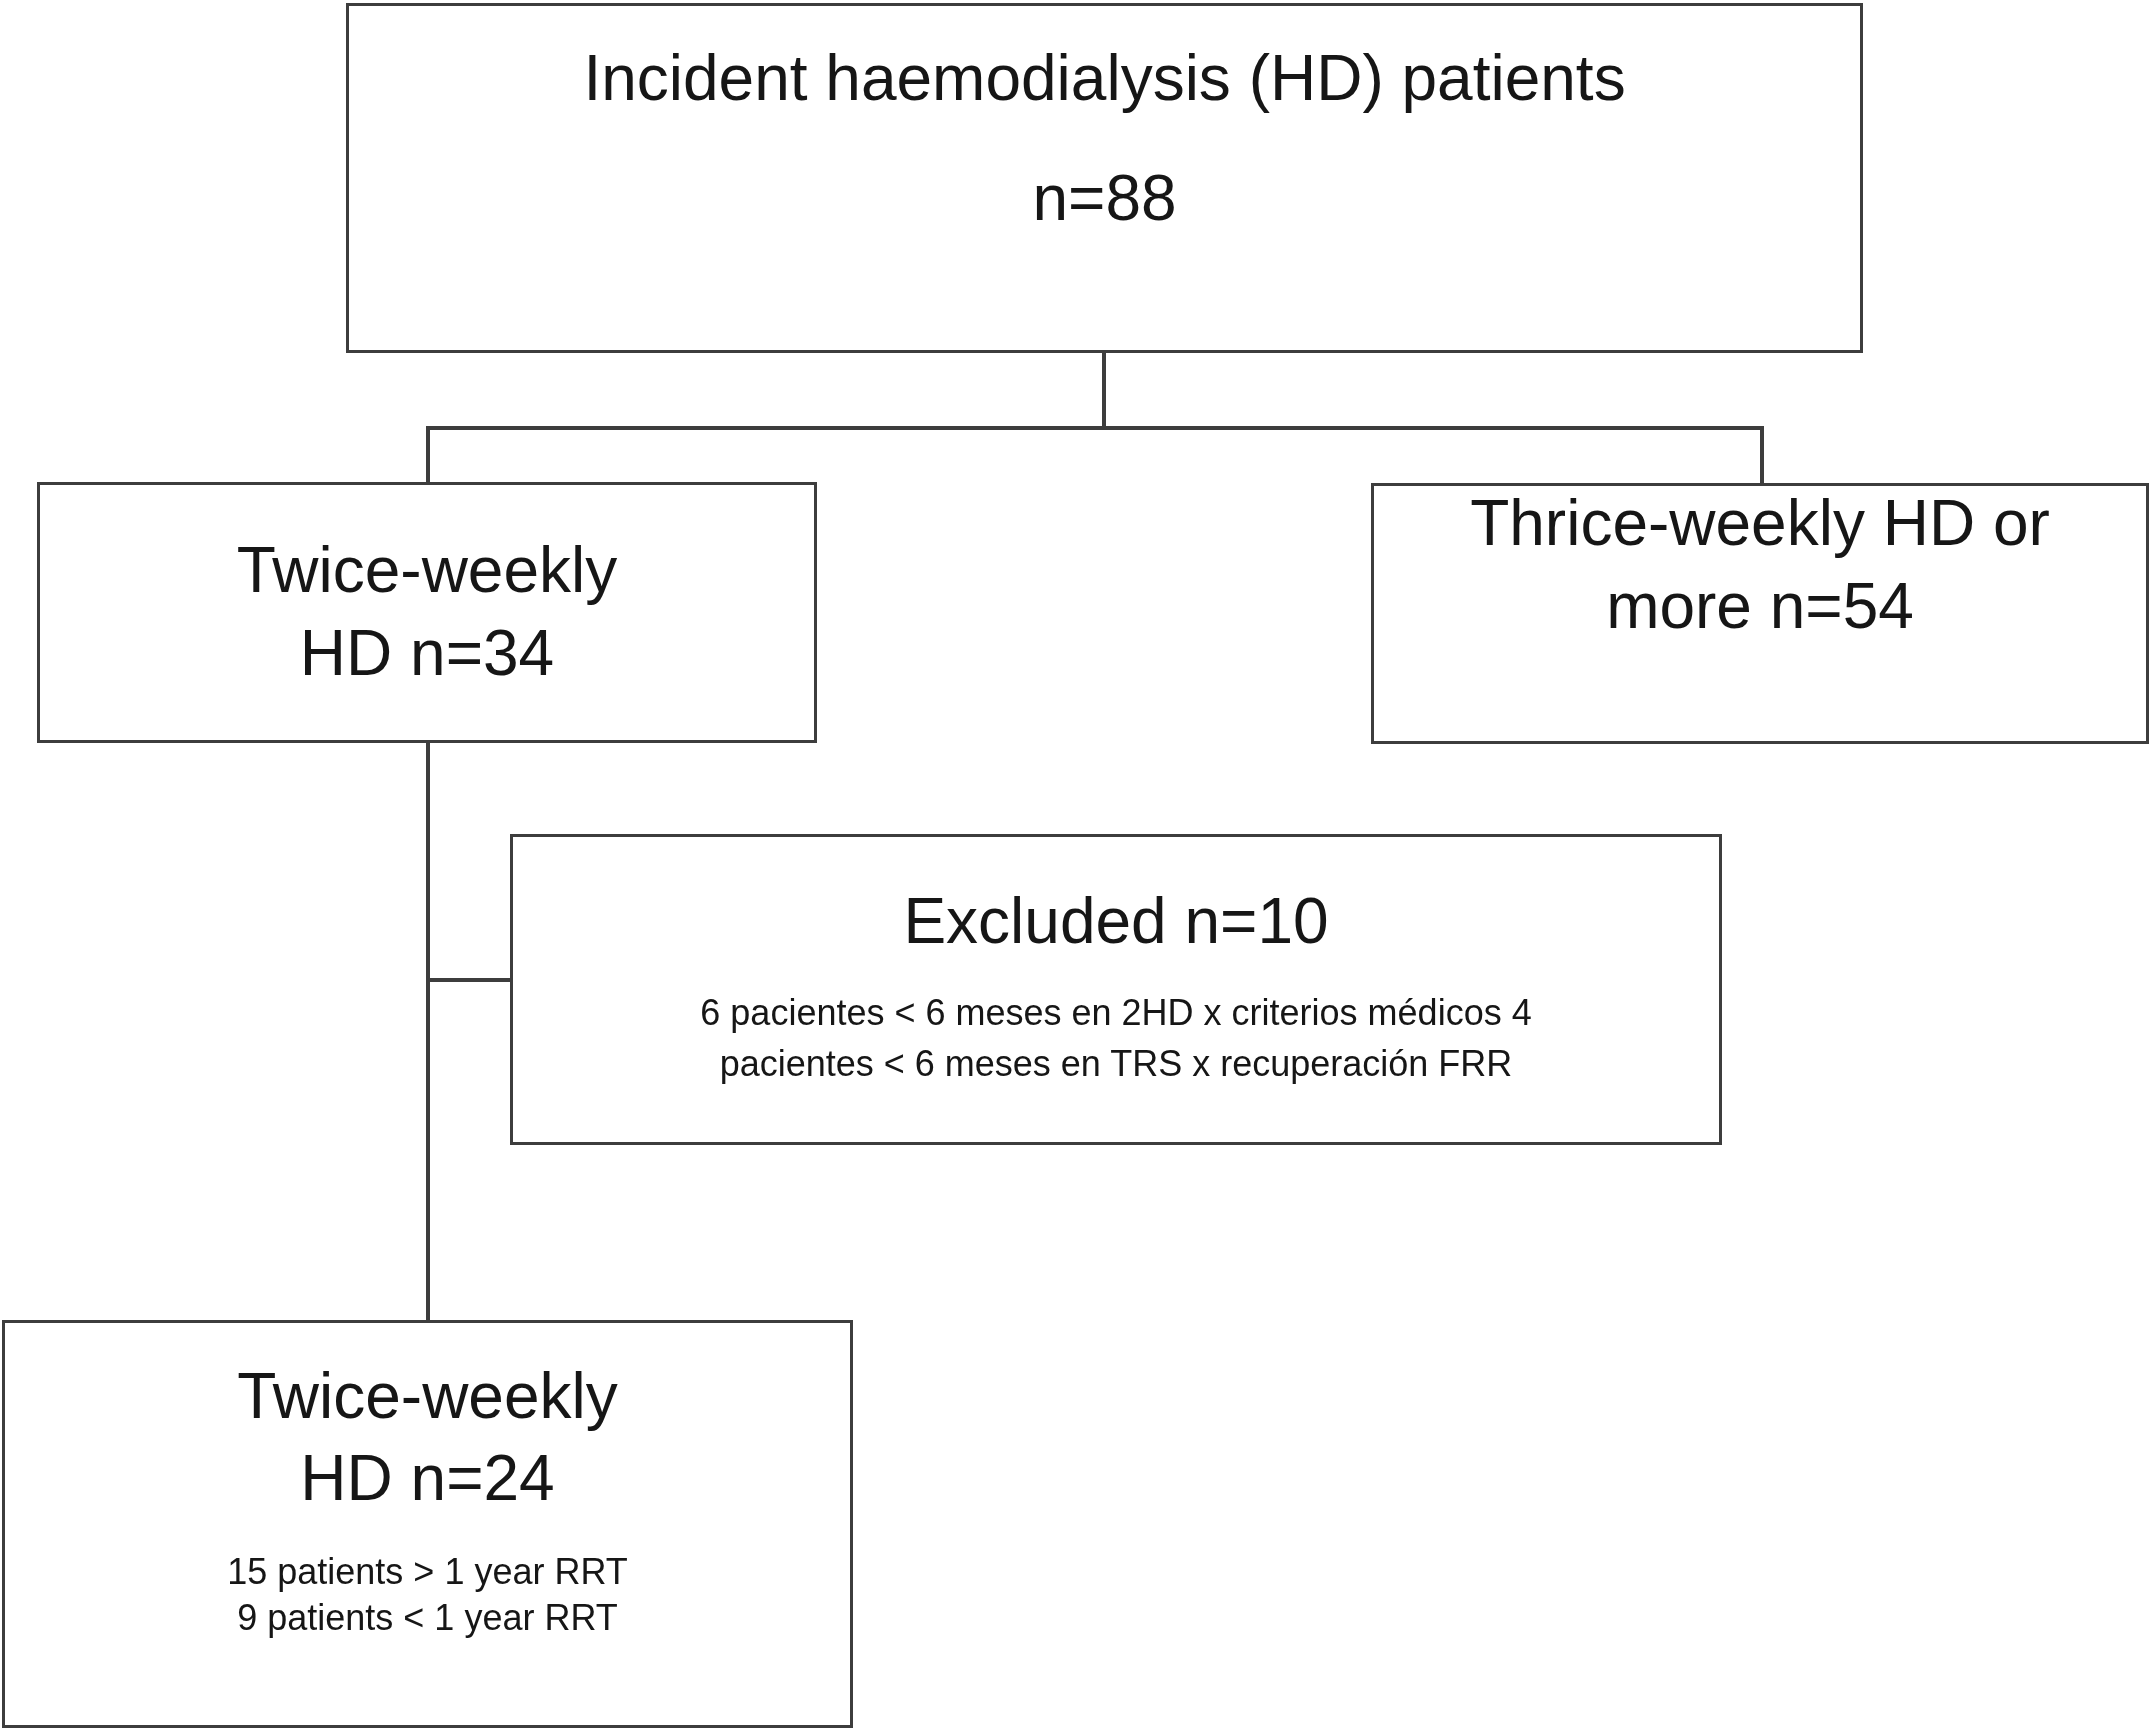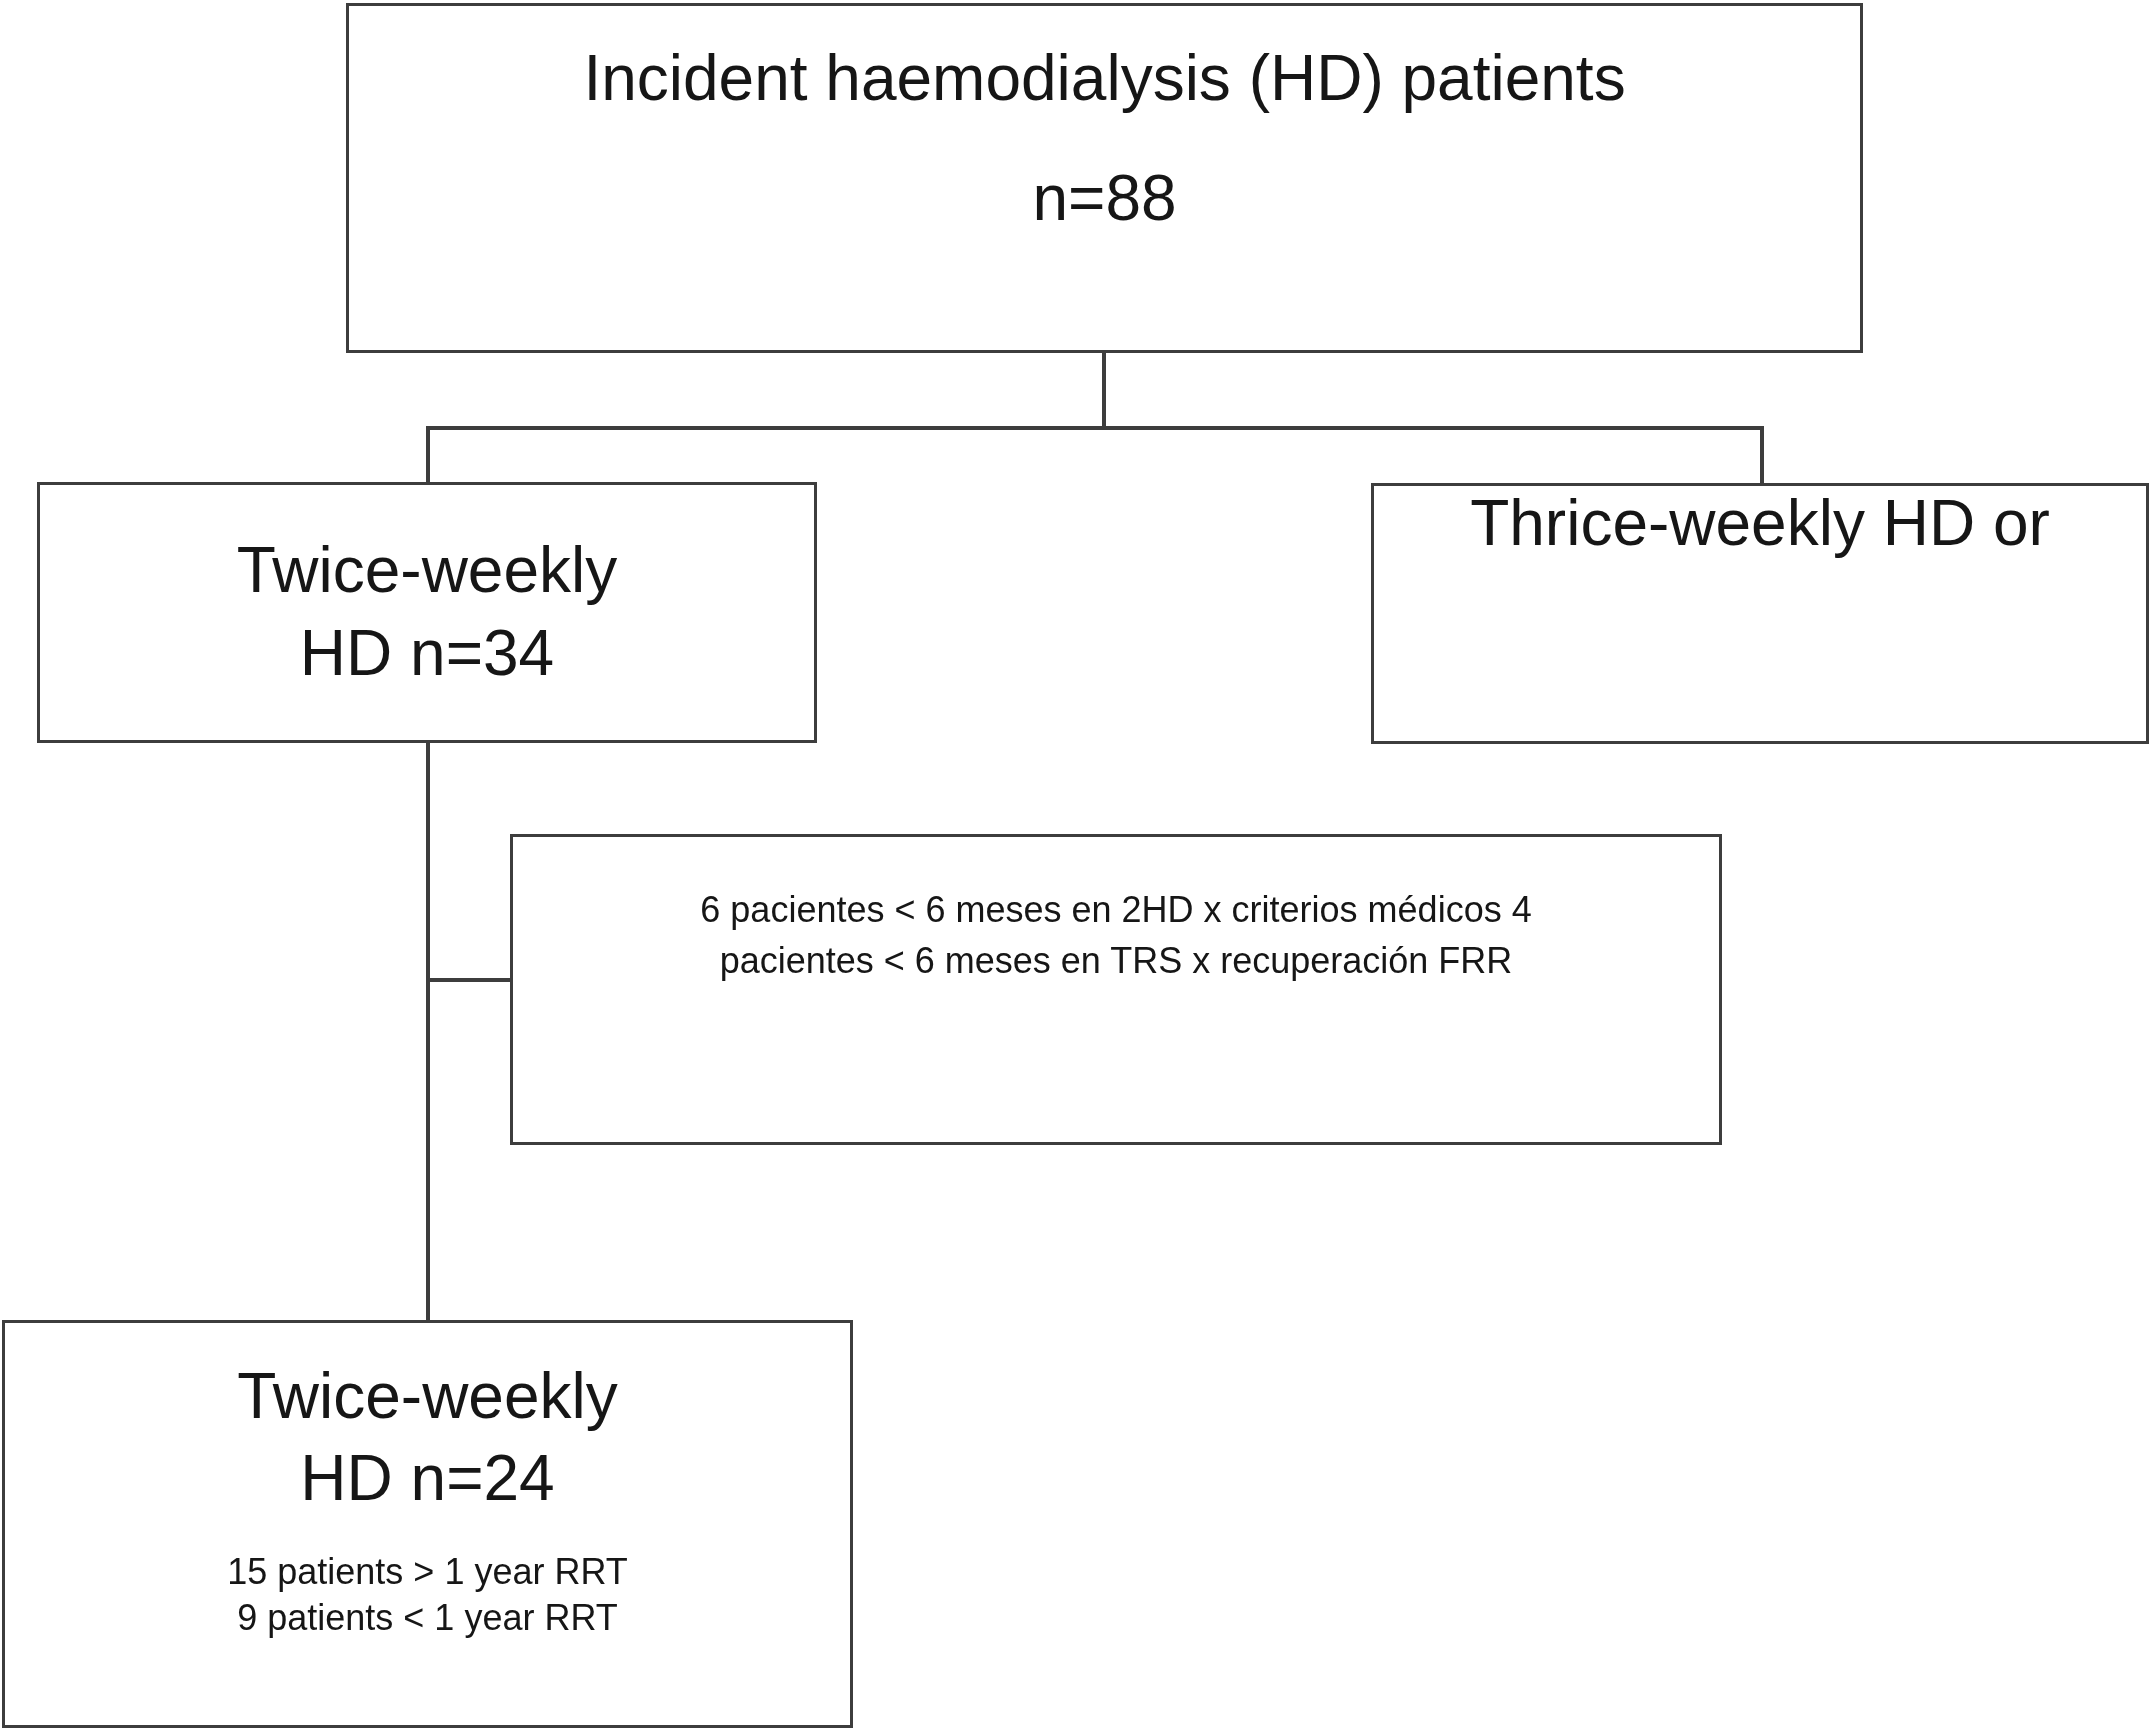--- a/index.html
+++ b/index.html
@@ -61,23 +61,25 @@
     <div class="t-big">n=88</div>
   </div>
 
   <div class="box" id="box-left">
     <div class="t-big">Twice-weekly</div>
     <div class="t-big">HD n=34</div>
   </div>
 
   <div class="box" id="box-right">
     <div class="t-big">Thrice-weekly HD or</div>
+    <div class="t-big">more n=54</div>
   </div>
 
   <div class="box" id="box-excluded">
+    <div class="t-big title">Excluded n=10</div>
     <div class="t-small">6 pacientes &lt; 6 meses en 2HD x criterios médicos 4</div>
     <div class="t-small">pacientes &lt; 6 meses en TRS x recuperación FRR</div>
   </div>
 
   <div class="box" id="box-final">
     <div class="t-big">Twice-weekly</div>
     <div class="t-big">HD n=24</div>
     <div class="details">
       <div class="t-small">15 patients &gt; 1 year RRT</div>
       <div class="t-small">9 patients &lt; 1 year RRT</div>

